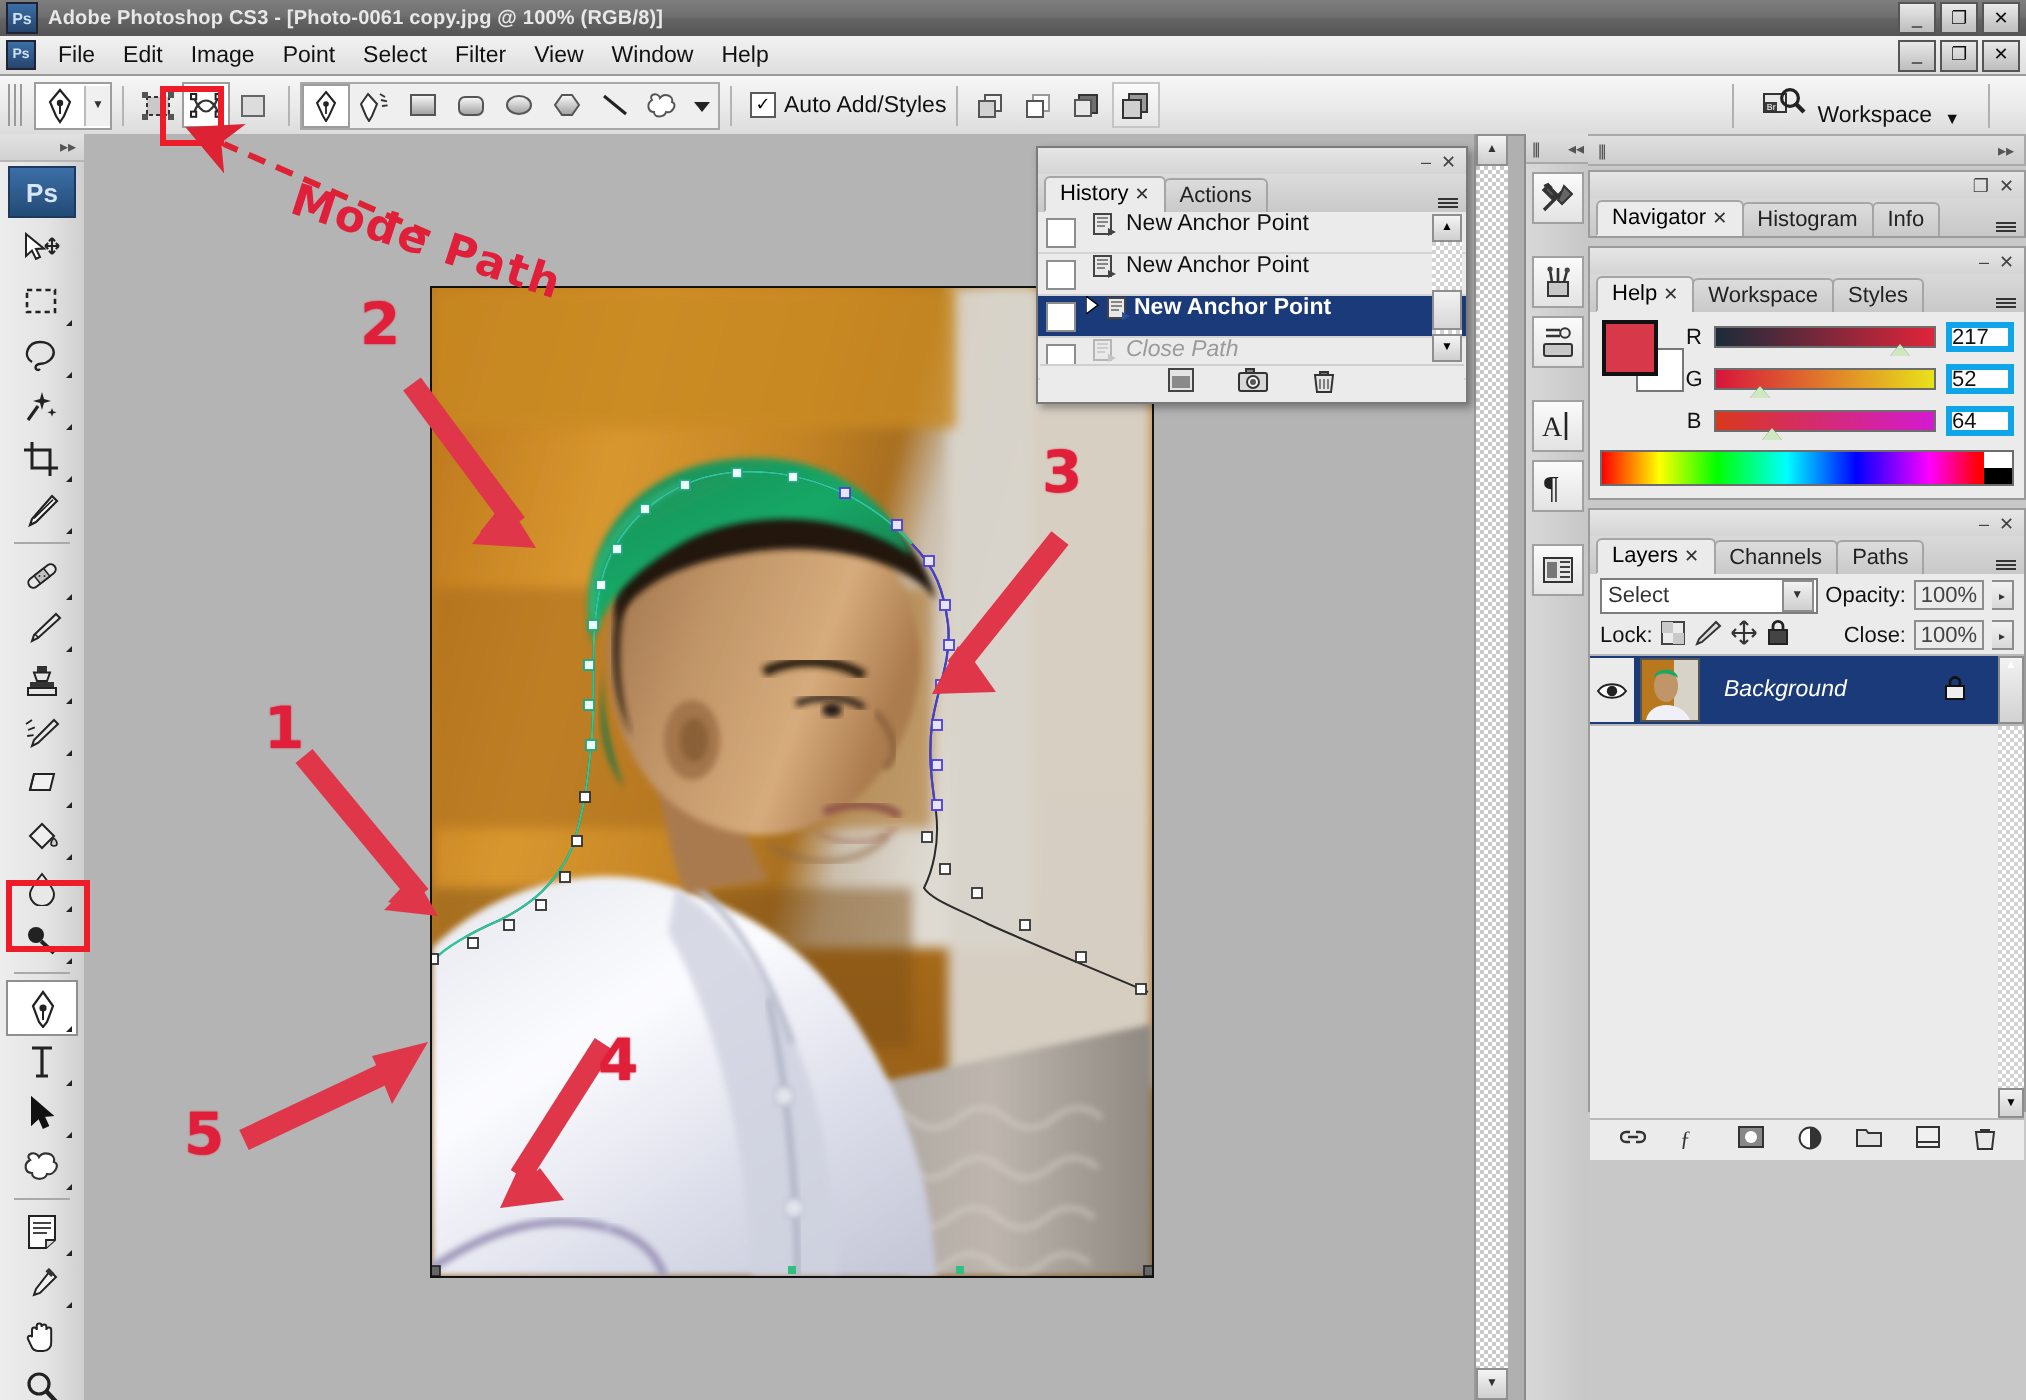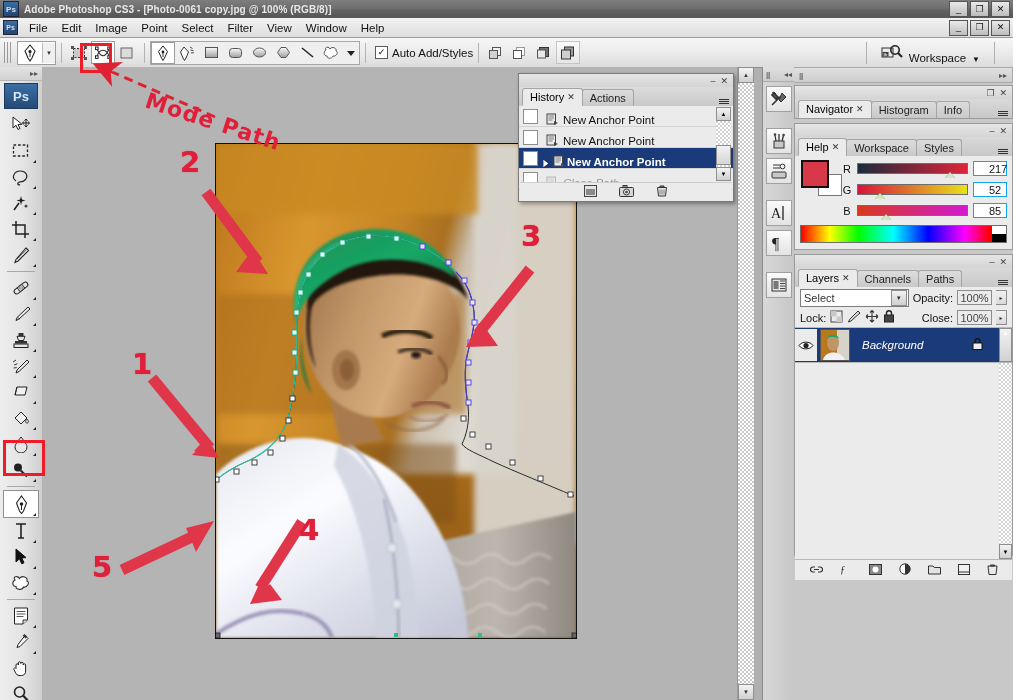--- a/index.html
+++ b/index.html
@@ -139,22 +139,22 @@
   .pmenu{position:absolute;right:4px;bottom:2px;display:flex;flex-direction:column;gap:1px;align-items:flex-end;}
   .pmenu i{display:block;width:10px;height:1px;background:#333;}
   .pbody{background:#ebebeb;padding:0;}
 
   
   .colorrow{display:flex;align-items:center;height:21px;padding:0 5px;gap:5px;}
   .colorrow .lbl{width:10px;font-size:11px;color:#111;text-align:center;font-weight:normal;}
   .ramp{flex:1;height:9px;border:1px solid #6d6d6d;position:relative;}
   .ramp .thumb{position:absolute;top:8px;width:0;height:0;border-left:5px solid transparent;
      border-right:5px solid transparent;border-bottom:6px solid #cfe8bf;filter:drop-shadow(0 0 0 #555);}
-  .numbox{width:34px;height:15px;border:1px solid #0ea5e9;background:#fff;font-size:11px;
-     display:flex;align-items:center;padding-left:15px;color:#111;box-sizing:border-box;}
+  .numbox{width:34px;height:15px;border:3px solid #0ea5e9;background:#fff;font-size:11px;
+     display:flex;align-items:center;padding-left:0;color:#111;box-sizing:border-box;}
   .swbig{position:relative;width:36px;height:32px;margin:4px 0 0 6px;}
   .swbig .f{position:absolute;left:0;top:0;width:24px;height:24px;background:#d8394a;border:2px solid #111;}
   .swbig .b{position:absolute;left:17px;top:14px;width:22px;height:20px;background:#fff;border:1px solid #777;}
   .spectrum{height:16px;margin:4px 5px 6px 5px;border:1px solid #6d6d6d;
      background:linear-gradient(to right,#f00 0%,#ff0 14%,#0f0 28%,#0ff 45%,#00f 62%,#f0f 80%,#f00 92%);position:relative;}
   .spectrum .wk{position:absolute;right:0;top:0;width:14px;height:100%;
      background:linear-gradient(to bottom,#fff 50%,#000 50%);}
 
   
   .lrow{display:flex;align-items:center;height:19px;padding:0 5px;gap:4px;font-size:11px;color:#111;}
@@ -173,21 +173,21 @@
   .layerrow .lname{margin-left:12px;font-style:italic;font-size:11.5px;}
   .layerrow .lock{margin-left:auto;margin-right:16px;}
   .lscroll{width:13px;height:34px;background:linear-gradient(to bottom,#f2f2f2,#d2d2d2);
      border:1px solid #8d8d8d;box-sizing:border-box;display:flex;align-items:flex-start;justify-content:center;font-size:6px;padding-top:1px;}
   .lfooter{height:20px;border-top:1px solid #b9b9b9;display:flex;align-items:center;
      justify-content:space-around;background:#ebebeb;padding:0 6px;}
 
   
   #history{position:absolute;left:518px;top:73px;width:214px;height:127px;
      background:#ebebeb;border:1px solid #7a7a7a;box-shadow:2px 2px 4px rgba(0,0,0,.35);}
-  #history .hrow{display:flex;align-items:flex-end;height:20px;border-bottom:1px solid #d4d4d4;font-size:11.5px;color:#111;}
+  #history .hrow{display:flex;align-items:flex-start;height:20px;border-bottom:1px solid #d4d4d4;font-size:11.5px;color:#111;}
   #history .hrow.sel{background:#1b3a79;color:#fff;font-weight:bold;}
   #history .hchk{width:22px;height:20px;display:flex;align-items:center;justify-content:center;}
   #history .hchk .sq{width:13px;height:13px;border:1px solid #8d8d8d;background:#fff;}
   #history .hico{width:22px;display:flex;align-items:center;justify-content:center;}
   #history .dim{color:#9a9a9a;font-style:italic;}
   #history .hfooter{position:absolute;left:1px;right:1px;bottom:1px;height:17px;
      background:#ebebeb;display:flex;align-items:center;justify-content:center;gap:22px;border-top:1px solid #cfcfcf;}
 
   
   .ann-num{position:absolute;color:#e0203a;font-weight:bold;font-size:29px;
@@ -868,21 +868,21 @@
             <span class="ramp" style="background:linear-gradient(to right,#d8143c,#e8e21a)">
               <span class="thumb" style="left:16%"></span>
             </span>
             <span class="numbox">52</span>
           </div>
           <div class="colorrow">
             <span class="lbl">B</span>
             <span class="ramp" style="background:linear-gradient(to right,#d8391c,#d21ad0)">
               <span class="thumb" style="left:21%"></span>
             </span>
-            <span class="numbox">85</span>
+            <span class="numbox">64</span>
           </div>
         </div>
       </div>
       <div class="spectrum">
         <span class="wk"></span>
       </div>
     </div>
   </div>
 
   <div class="panel" style="height:300px;">

